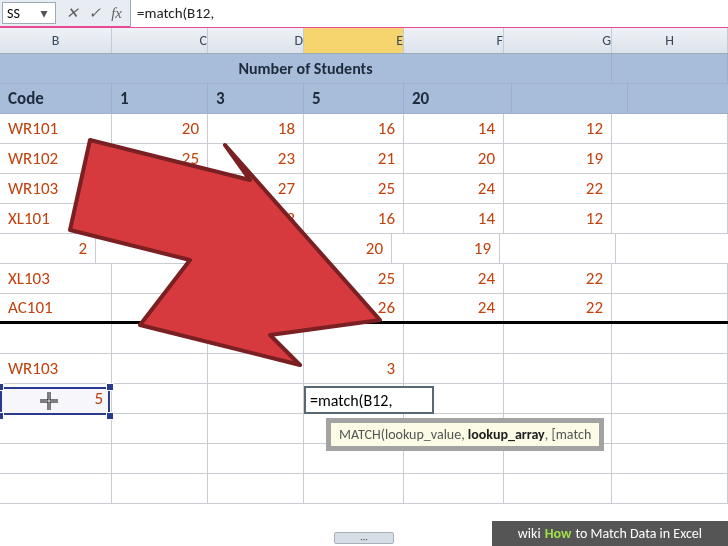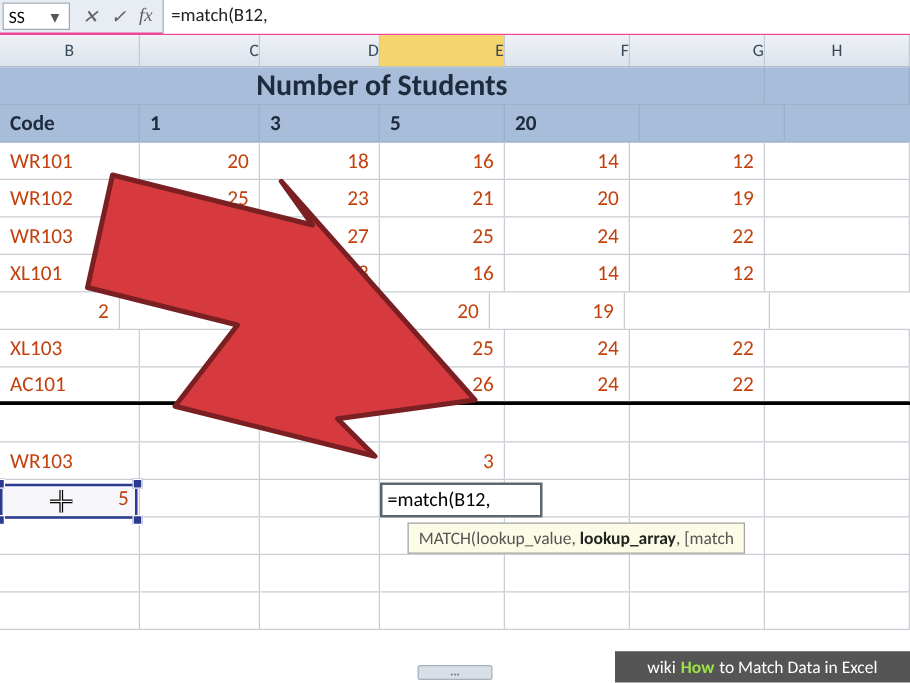--- a/index.html
+++ b/index.html
@@ -19,29 +19,29 @@
   .cell { border-right: 1px solid #c8cdd3; display: flex; align-items: center; padding: 0 8px; }
   .cB { width: 112px; }
   .cC { width: 96px; justify-content: flex-end; }
   .cD { width: 96px; justify-content: flex-end; }
   .cE { width: 100px; justify-content: flex-end; }
   .cF { width: 100px; justify-content: flex-end; }
   .cG { width: 108px; justify-content: flex-end; }
   .cH { width: 116px; }
   .header-row { background: #a8bdda; font-weight: bold; color: #1e2b3c; border-bottom: 1px solid #9fb1c7; }
   .header-row .cell { border-right: 1px solid #9cb0cc; }
-  .title-row .title-span { width: 612px; display:flex; align-items:center; justify-content:center; font-weight: bold; font-size: 24px; border-right: 1px solid #9cb0cc; }
+  .title-row .title-span { width: 612px; display:flex; align-items:center; justify-content:center; font-weight: bold; font-size: 16px; border-right: 1px solid #9cb0cc; }
   .thick-bottom { border-bottom: 3px solid #000; }
   .blank-row { background: #fff; }
   .sel-range { position: absolute; border: 2px solid #2a3b8f; background: rgba(42,59,143,0.04); pointer-events: none; }
   .sel-handle { position: absolute; width: 8px; height: 8px; background: #2a3b8f; border: 1px solid #fff; pointer-events: none; }
   .cross-cursor { position: absolute; left: 46px; top: 401px; font-size: 20px; font-weight: bold; color: #000; pointer-events: none; }
   .cross-cursor::before { content: ""; }
   .editing-cell { position: absolute; border: 2px solid #5b6770; background: #fff; font-size: 16px; display: flex; align-items: center; padding: 0 4px; z-index: 5; }
-  .tooltip { position: absolute; background: #fbfbe6; border: 1px solid #a3a3a3; font-size: 14px; padding: 3px 8px; color: #555; z-index: 6; white-space: nowrap; }
+  .tooltip { position: absolute; background: #fbfbe6; border: 5px solid #a3a3a3; font-size: 14px; padding: 3px 8px; color: #555; z-index: 6; white-space: nowrap; }
   .tooltip b { color: #222; font-weight: bold; }
   .arrow { position: absolute; left: 50px; top: 120px; z-index: 10; pointer-events: none; }
   .watermark { position: absolute; bottom: 0; right: 0; background: rgba(20,20,20,0.72); color: #fff; font-size: 14px; padding: 4px 26px; display: flex; align-items: center; gap: 4px; }
   .watermark .wk { color: #9ee04a; font-weight: bold; }
   .scroll-indicator { position: absolute; bottom: 2px; left: 50%; transform: translateX(-50%); width: 60px; height: 12px; background: #d8dee6; border: 1px solid #a8b0bb; border-radius: 2px; display:flex; align-items:center; justify-content:center; font-size:10px; color:#666; }
 </style>
 </head>
 <body>
 
 <div class="formula-bar">

